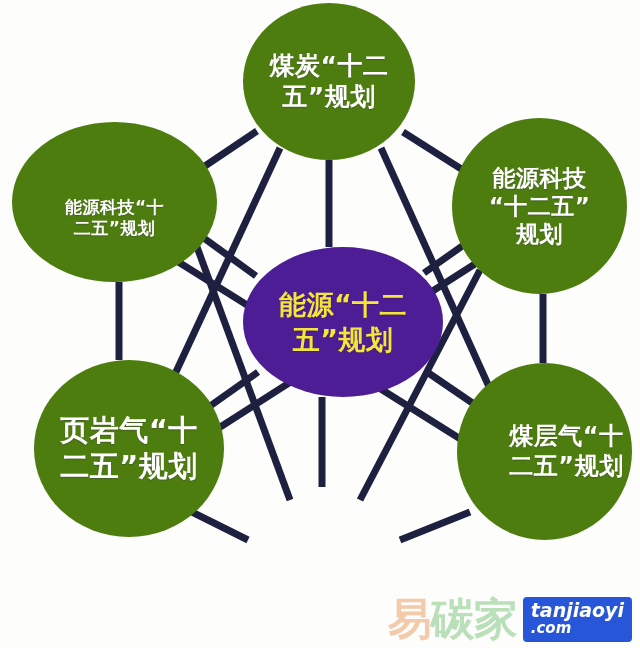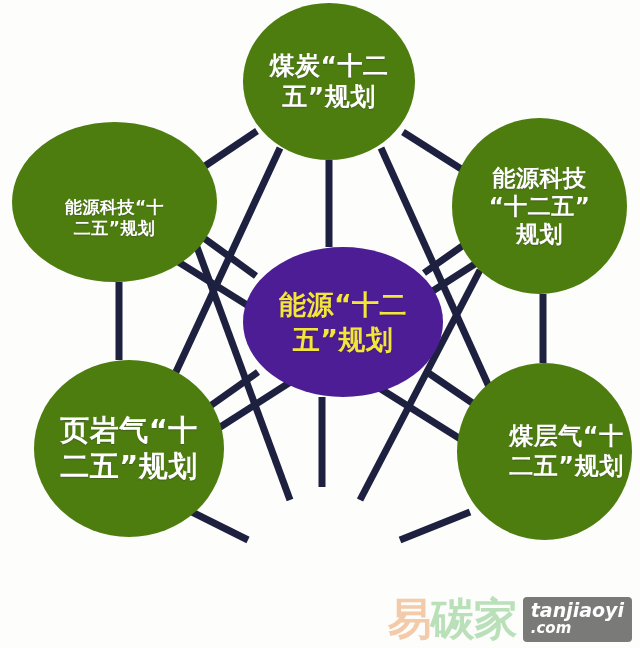--- a/index.html
+++ b/index.html
@@ -121,21 +121,21 @@
   }
   #watermark .wm-cn {
     font-size: 44px;
     font-weight: 700;
     color: #b7dfb7;
     letter-spacing: -1px;
     line-height: 1;
   }
   #watermark .wm-cn .wm-first { color: #f3c9a6; }
   #watermark .wm-domain {
-    background: #737373;
+    background: #1d4ed8;
     color: #ffffff;
     font-style: italic;
     font-weight: 700;
     font-size: 19px;
     line-height: 1.05;
     padding: 4px 8px 5px 8px;
     border-radius: 4px;
     text-align: left;
   }
   #watermark .wm-domain .wm-dot {

